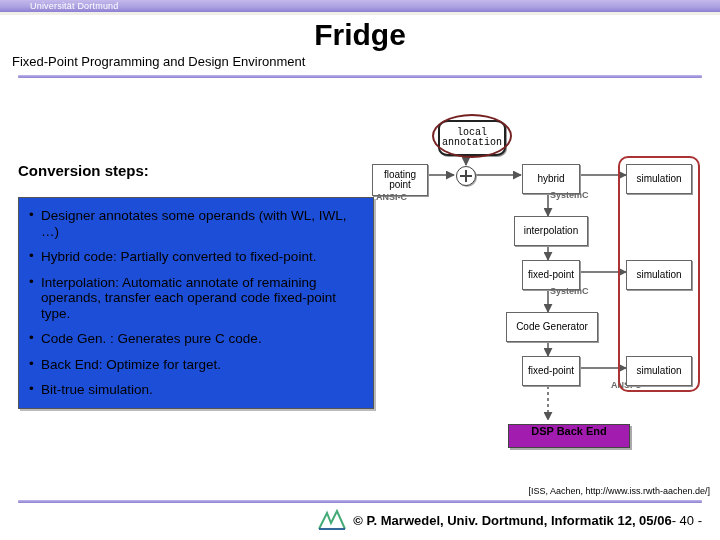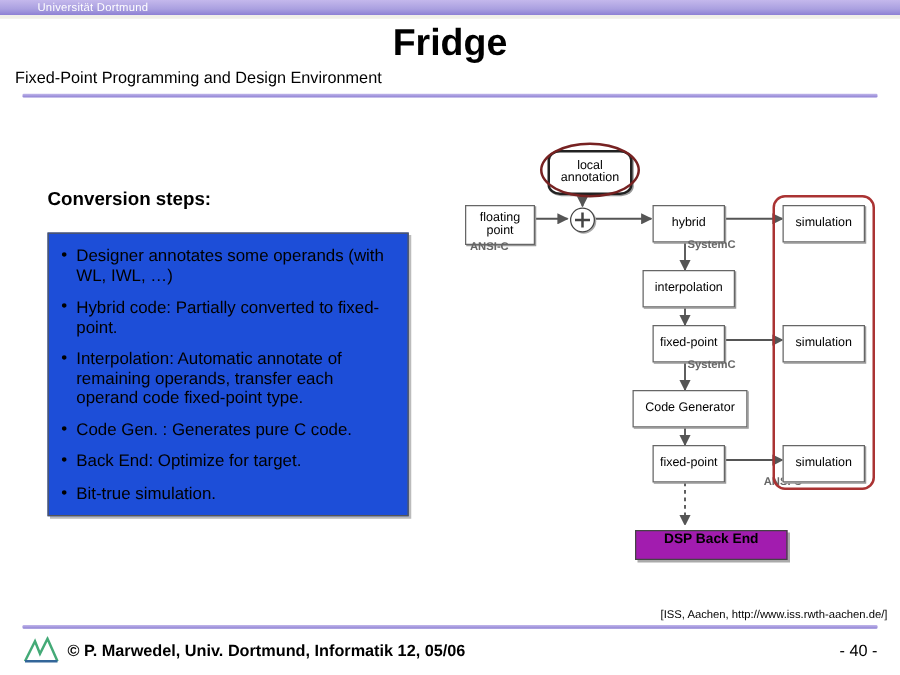--- a/index.html
+++ b/index.html
@@ -27,21 +27,21 @@
   .topbar-lower { position:absolute; left:0; top:12px; width:100%; height:3px;
     background:#f0efe8;}
 
   
   .title { text-align:center; font-size:30px; font-weight:bold; margin-top:18px; }
   .subtitle { font-size:13px; margin-top:2px;padding-left:12px; }
   .title-rule { margin:6px 18px 0 18px; height:3px;
     background:linear-gradient(#c1b6ea,#8d80d4); border-radius:1px;}
 
   
-  .content { position:absolute; left:18px; top:151px; width:289px;margin-left:20px; }
+  .content { position:absolute; left:18px; top:162px; width:356px; }
   .section-head { font-weight:bold; font-size:15px; margin-bottom:18px;}
 
   .bullet-panel {
     border:1px solid #555;
     background:#1d4ed8;
     box-shadow:2px 2px 0 #bbb;
     padding:6px 8px 4px 8px;
     font-size:13.5px;
     line-height:1.15;
   }
@@ -77,21 +77,21 @@
   .dsp-box {
     position:absolute; left:508px; top:424px; width:120px; height:22px;
     border:1px solid #444; background:#a21caf; box-shadow:2px 2px 0 #aaa;
     font-size:11px; display:flex; align-items:flex-start; justify-content:center;
     font-weight:bold;
   }
   .credit { position:absolute; right:10px; top:486px; font-size:9px;}
   .footer-rule { position:absolute; left:18px; right:18px; top:500px; height:3px;
     background:linear-gradient(#c1b6ea,#8d80d4); border-radius:1px;}
   .footer { position:absolute; left:18px; right:18px; top:508px; height:24px;
-    display:flex; align-items:center; justify-content:space-between;
+    display:flex; align-items:center; justify-content:flex-end;
     font-size:13px;}
   .footer .copy { font-weight:bold;}
   .footer .logo { width:30px; height:22px; position:relative;}
   .footer .logo svg { width:30px; height:22px;}
 </style>
 </head>
 <body>
 
 <div class="topbar-upper"></div>
 <div class="topbar-wrap">
@@ -142,21 +142,21 @@
 
     <line class="arr" x1="182" y1="164" x2="182" y2="192"></line>
 
     <line class="arr" x1="182" y1="218" x2="182" y2="236"></line>
 
     <line class="arr" x1="210" y1="248" x2="260" y2="248"></line>
 
     <line class="arr arrdash" x1="182" y1="260" x2="182" y2="300"></line>
   </svg>
 
-  <div class="dbox db-annot" style="left:72px; top:0; width:60px; height:26px;">
+  <div class="dbox db-annot" style="left:72px; top:0; width:60px; height:26px;font-family:Liberation Mono, monospace;">
     <span>local annotation</span>
   </div>
   <div class="circle" style="left:66px; top:-6px; width:76px; height:40px;"></div>
 
   <div class="dbox" style="left:6px; top:44px; width:50px; height:24px;">
     <span>floating point</span>
   </div>
   <div class="lbl" style="left:10px; top:72px;">ANSI-C</div>
 
   <div class="sum" style="left:90px; top:46px;"></div>

